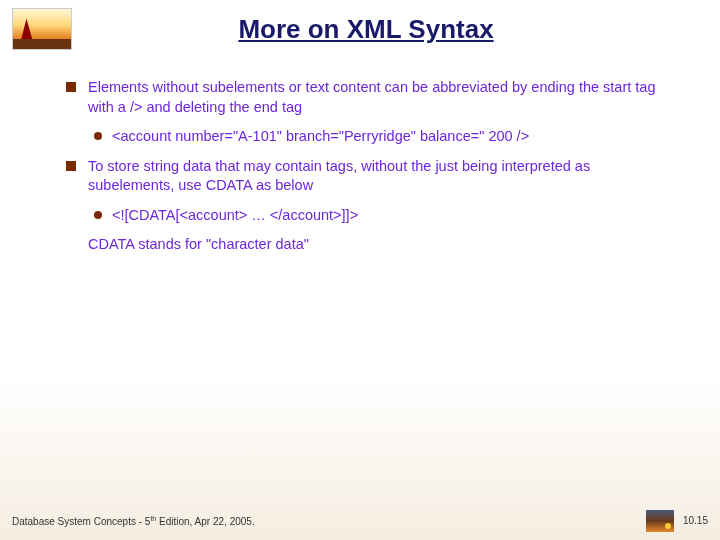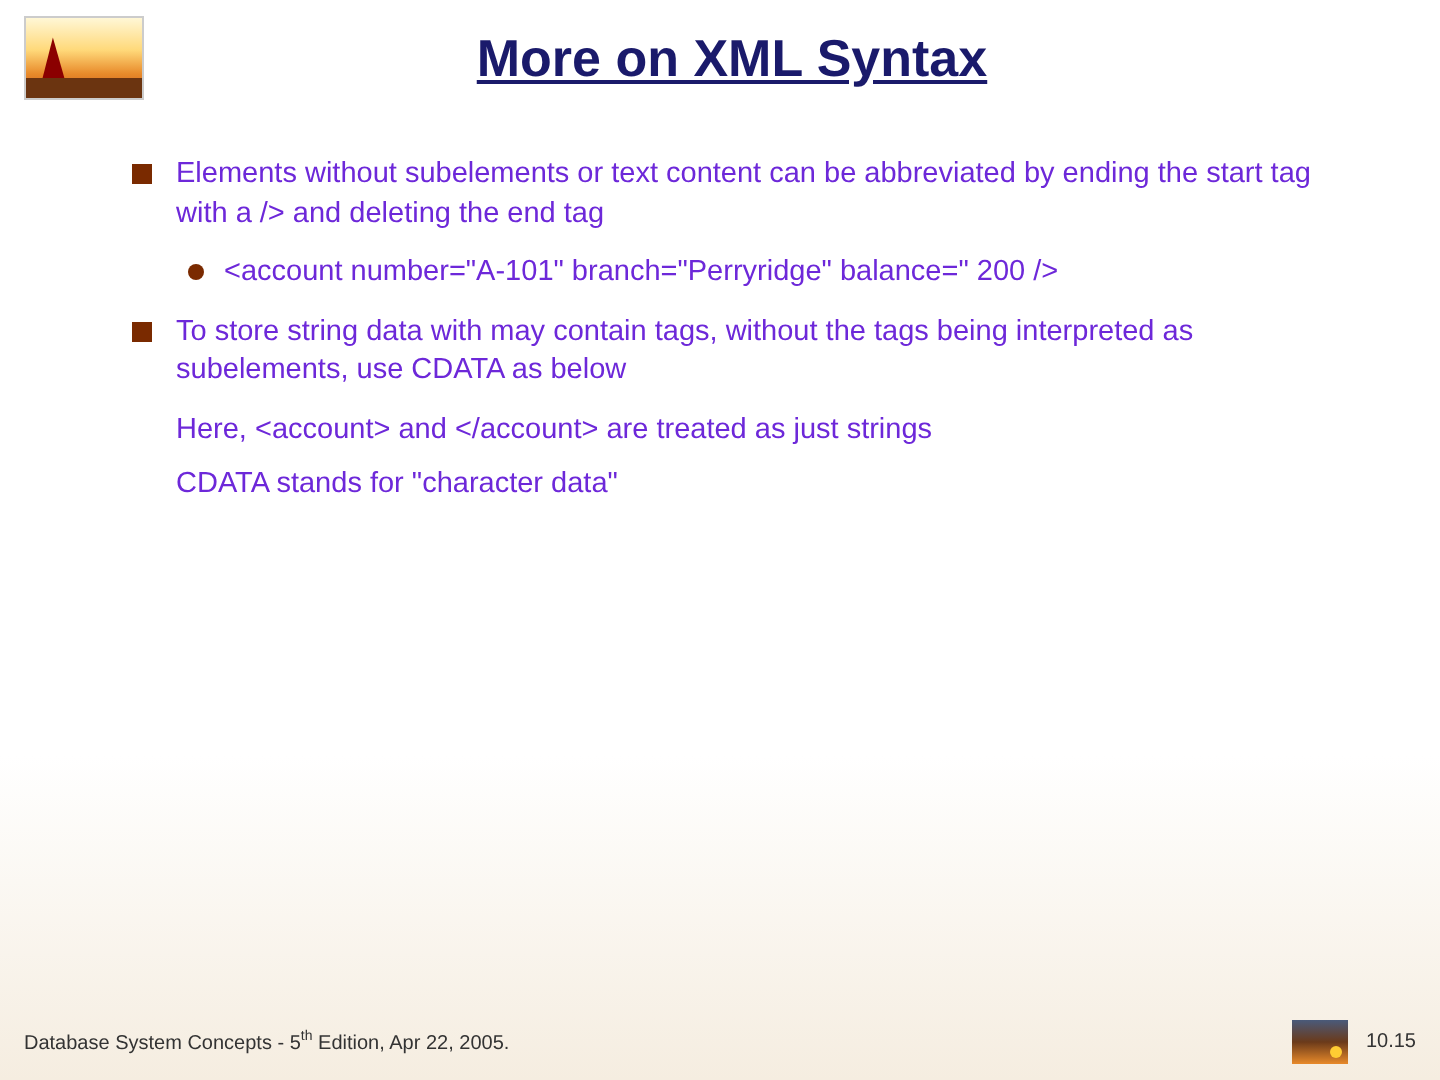--- a/index.html
+++ b/index.html
@@ -123,22 +123,24 @@
     <span class="underline">More on XML Syntax</span>
   </div>
 </div>
 
 <div class="content">
   <div class="lvl1">Elements without subelements or text content can be abbreviated by ending the start tag with a  /&gt;  and deleting the end tag</div>
   <div class="lvl2-wrap">
     <div class="lvl2">&lt;account  number="A-101" branch="Perryridge"  balance=" 200 /&gt;</div>
   </div>
 
-  <div class="lvl1">To store string data with may contain tags, without the tags being interpreted as subelements, use CDATA as below</div>
-  <div class="plain">Here, &lt;account&gt; and &lt;/account&gt; are treated as just strings</div>
+  <div class="lvl1">To store string data that may contain tags, without the just being interpreted as subelements, use CDATA as below</div>
+  <div class="lvl2-wrap">
+    <div class="lvl2">&lt;![CDATA[&lt;account&gt; … &lt;/account&gt;]]&gt;</div>
+  </div>
   <div class="plain">CDATA stands for "character data"</div>
 </div>
 
 <div class="footer">
   <div class="footer-left">
     <span>Database System Concepts - 5</span><sup>th</sup><span> Edition, Apr 22, 2005.</span>
   </div>
   <div class="footer-center">
     <span class="foot-logo"></span>
     <span>10.15</span>

